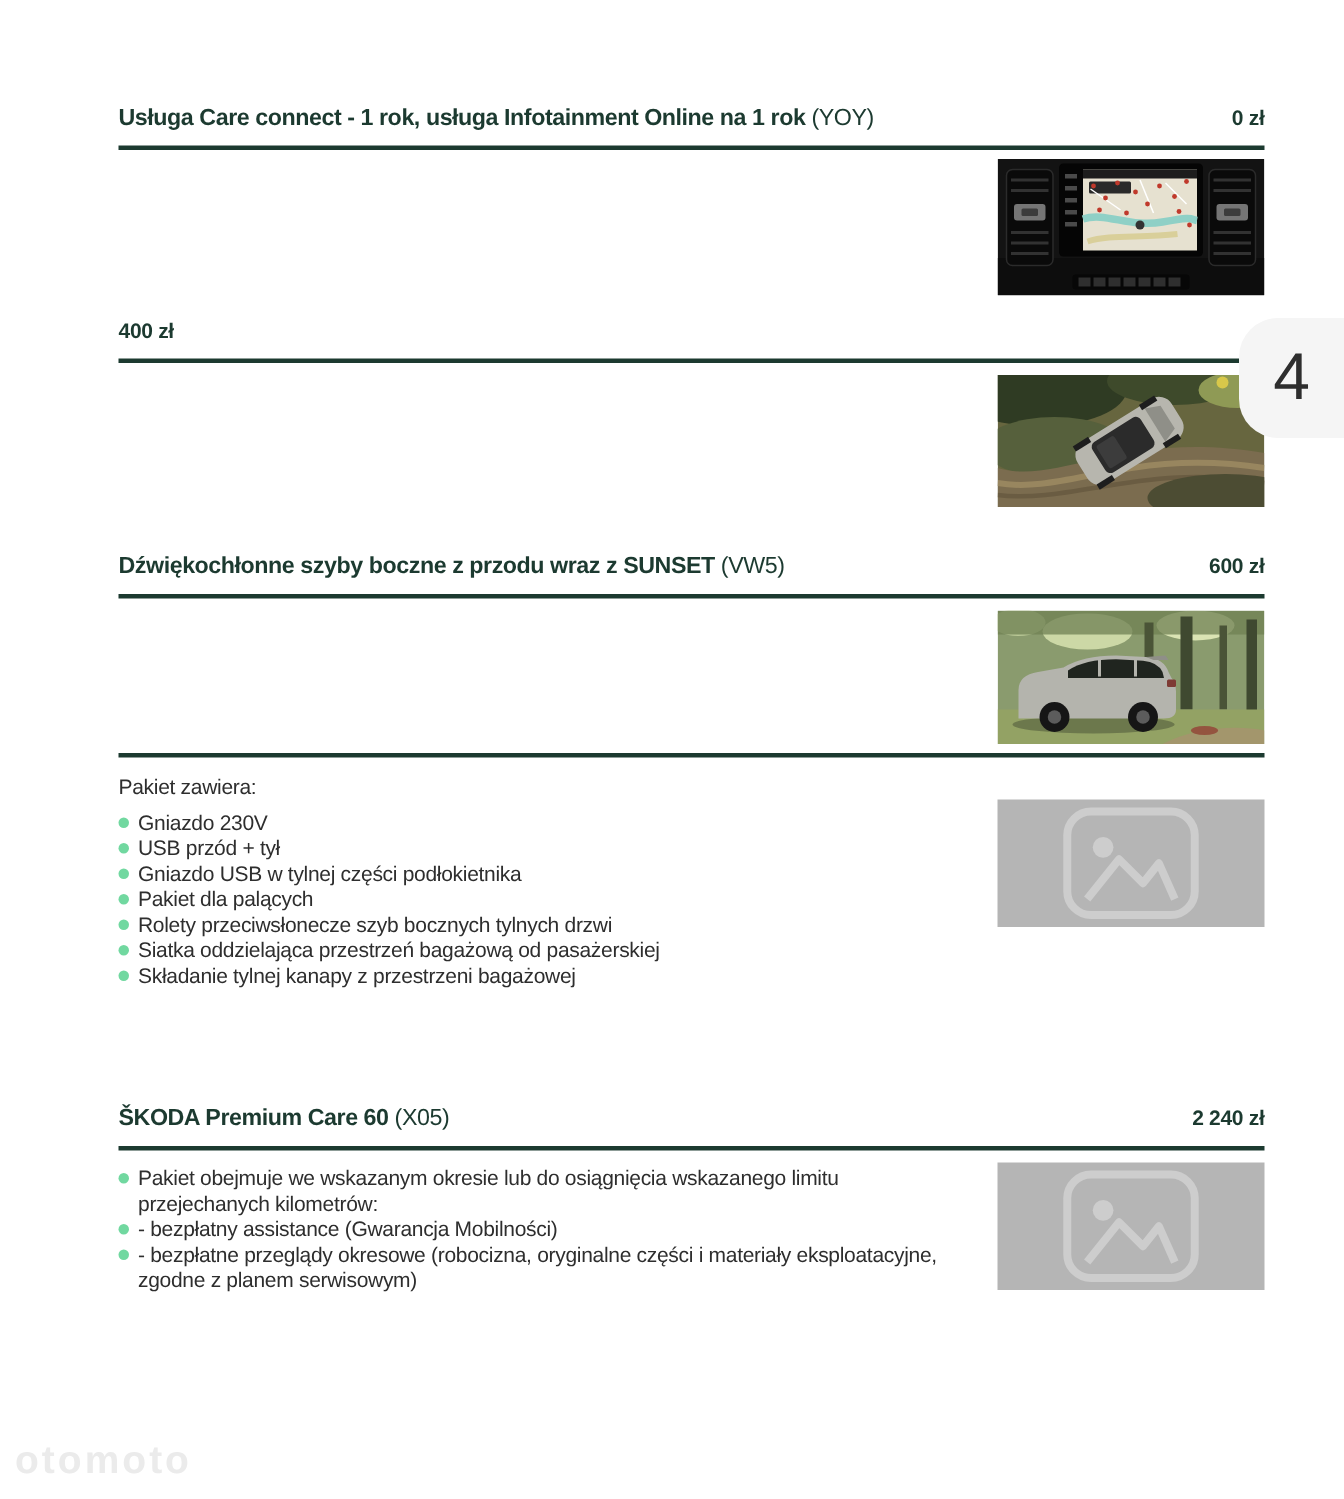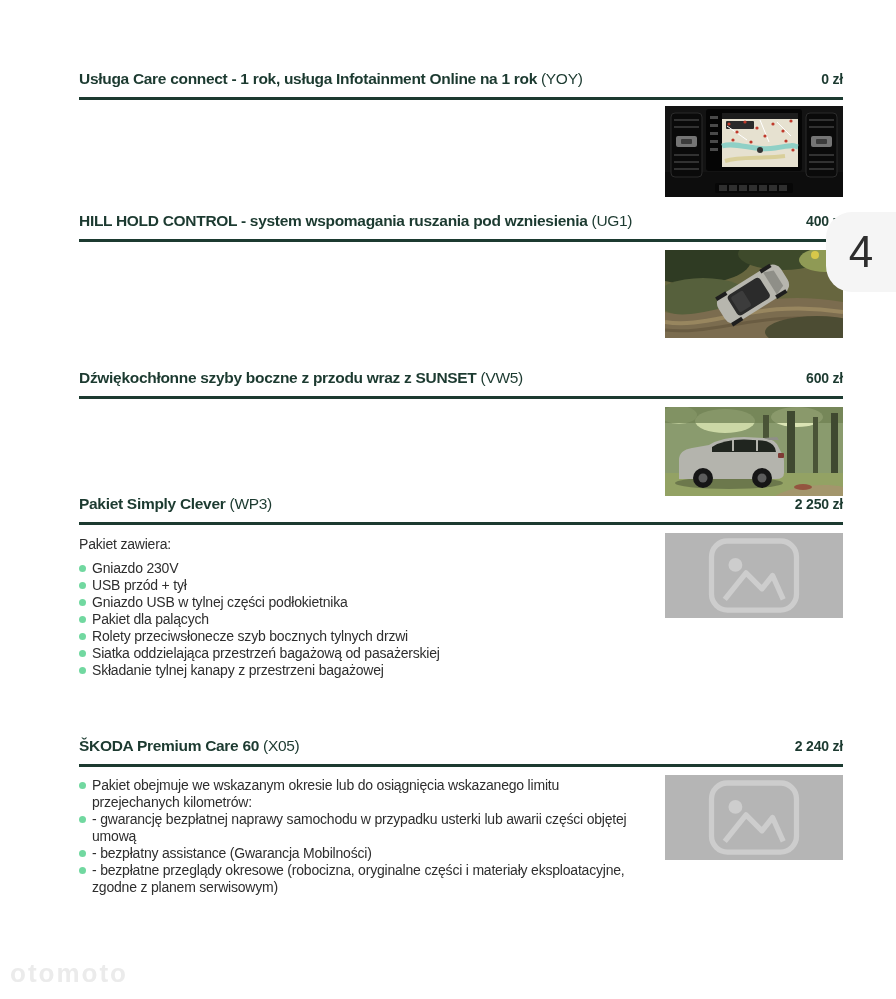--- a/index.html
+++ b/index.html
@@ -120,21 +120,20 @@
           <rect x="94" y="79" width="8" height="6"></rect>
             <rect x="104" y="79" width="8" height="6"></rect>
           <rect x="114" y="79" width="8" height="6"></rect>
         </g>
       </svg>
     </div>
   </div>
 
   <div class="section s2">
     <div class="hdr">
-      <div class="title"><span>HILL HOLD CONTROL - system wspomagania ruszania pod wzniesienia</span> <span class="code">(UG1)</span></div>
       <div class="price">400 zł</div>
     </div>
     <div class="rule"></div>
     <div class="media m2">
       <svg viewBox="0 0 178 88">
         <rect width="178" height="88" fill="#67663f"></rect>
         <ellipse cx="28" cy="10" rx="58" ry="24" fill="#2f3b23"></ellipse>
         <ellipse cx="118" cy="4" rx="45" ry="16" fill="#3e4a2b"></ellipse>
         <ellipse cx="160" cy="10" rx="26" ry="12" fill="#8f9a55"></ellipse>
         <circle cx="150" cy="5" r="4" fill="#d8c84a"></circle>
@@ -186,24 +185,20 @@
         <rect x="113" y="46" width="6" height="5" rx="1" fill="#7e3b34"></rect>
         <circle cx="38" cy="71" r="10" fill="#161616"></circle>
         <circle cx="38" cy="71" r="4.5" fill="#5c5c5c"></circle>
         <circle cx="97" cy="71" r="10" fill="#161616"></circle>
         <circle cx="97" cy="71" r="4.5" fill="#5c5c5c"></circle>
       </svg>
     </div>
   </div>
 
   <div class="section s4">
-    <div class="hdr">
-      <div class="title"><span>Pakiet Simply Clever</span> <span class="code">(WP3)</span></div>
-      <div class="price">2 250 zł</div>
-    </div>
     <div class="rule"></div>
     <div class="media m4 ph">
       <svg width="40" height="32" viewBox="0 0 40 32">
         <rect x="4" y="3" width="32" height="26" rx="6" fill="none" stroke="#cdcdcd" stroke-width="2"></rect>
         <circle cx="13" cy="12" r="2.6" fill="#cdcdcd"></circle>
         <path d="M9 25 L17 15 L23 21 L27 16 L31 25" fill="none" stroke="#cdcdcd" stroke-width="2" stroke-linejoin="round"></path>
       </svg>
     </div>
     <div class="body">
       <div class="intro">Pakiet zawiera:</div>
@@ -228,21 +223,20 @@
     <div class="media m5 ph">
       <svg width="40" height="32" viewBox="0 0 40 32">
         <rect x="4" y="3" width="32" height="26" rx="6" fill="none" stroke="#cdcdcd" stroke-width="2"></rect>
         <circle cx="13" cy="12" r="2.6" fill="#cdcdcd"></circle>
         <path d="M9 25 L17 15 L23 21 L27 16 L31 25" fill="none" stroke="#cdcdcd" stroke-width="2" stroke-linejoin="round"></path>
       </svg>
     </div>
     <div class="body">
       <ul class="bullets">
         <li>Pakiet obejmuje we wskazanym okresie  lub do osiągnięcia wskazanego limitu przejechanych kilometrów:</li>
-        <li>- gwarancję bezpłatnej naprawy samochodu w przypadku usterki lub awarii części objętej umową</li>
         <li>- bezpłatny assistance (Gwarancja Mobilności)</li>
         <li>- bezpłatne przeglądy okresowe (robocizna, oryginalne części i materiały eksploatacyjne, zgodne z planem serwisowym)</li>
       </ul>
     </div>
   </div>
 
   <div class="page-tab">4</div>
 
   <div class="watermark">otomoto</div>
 

